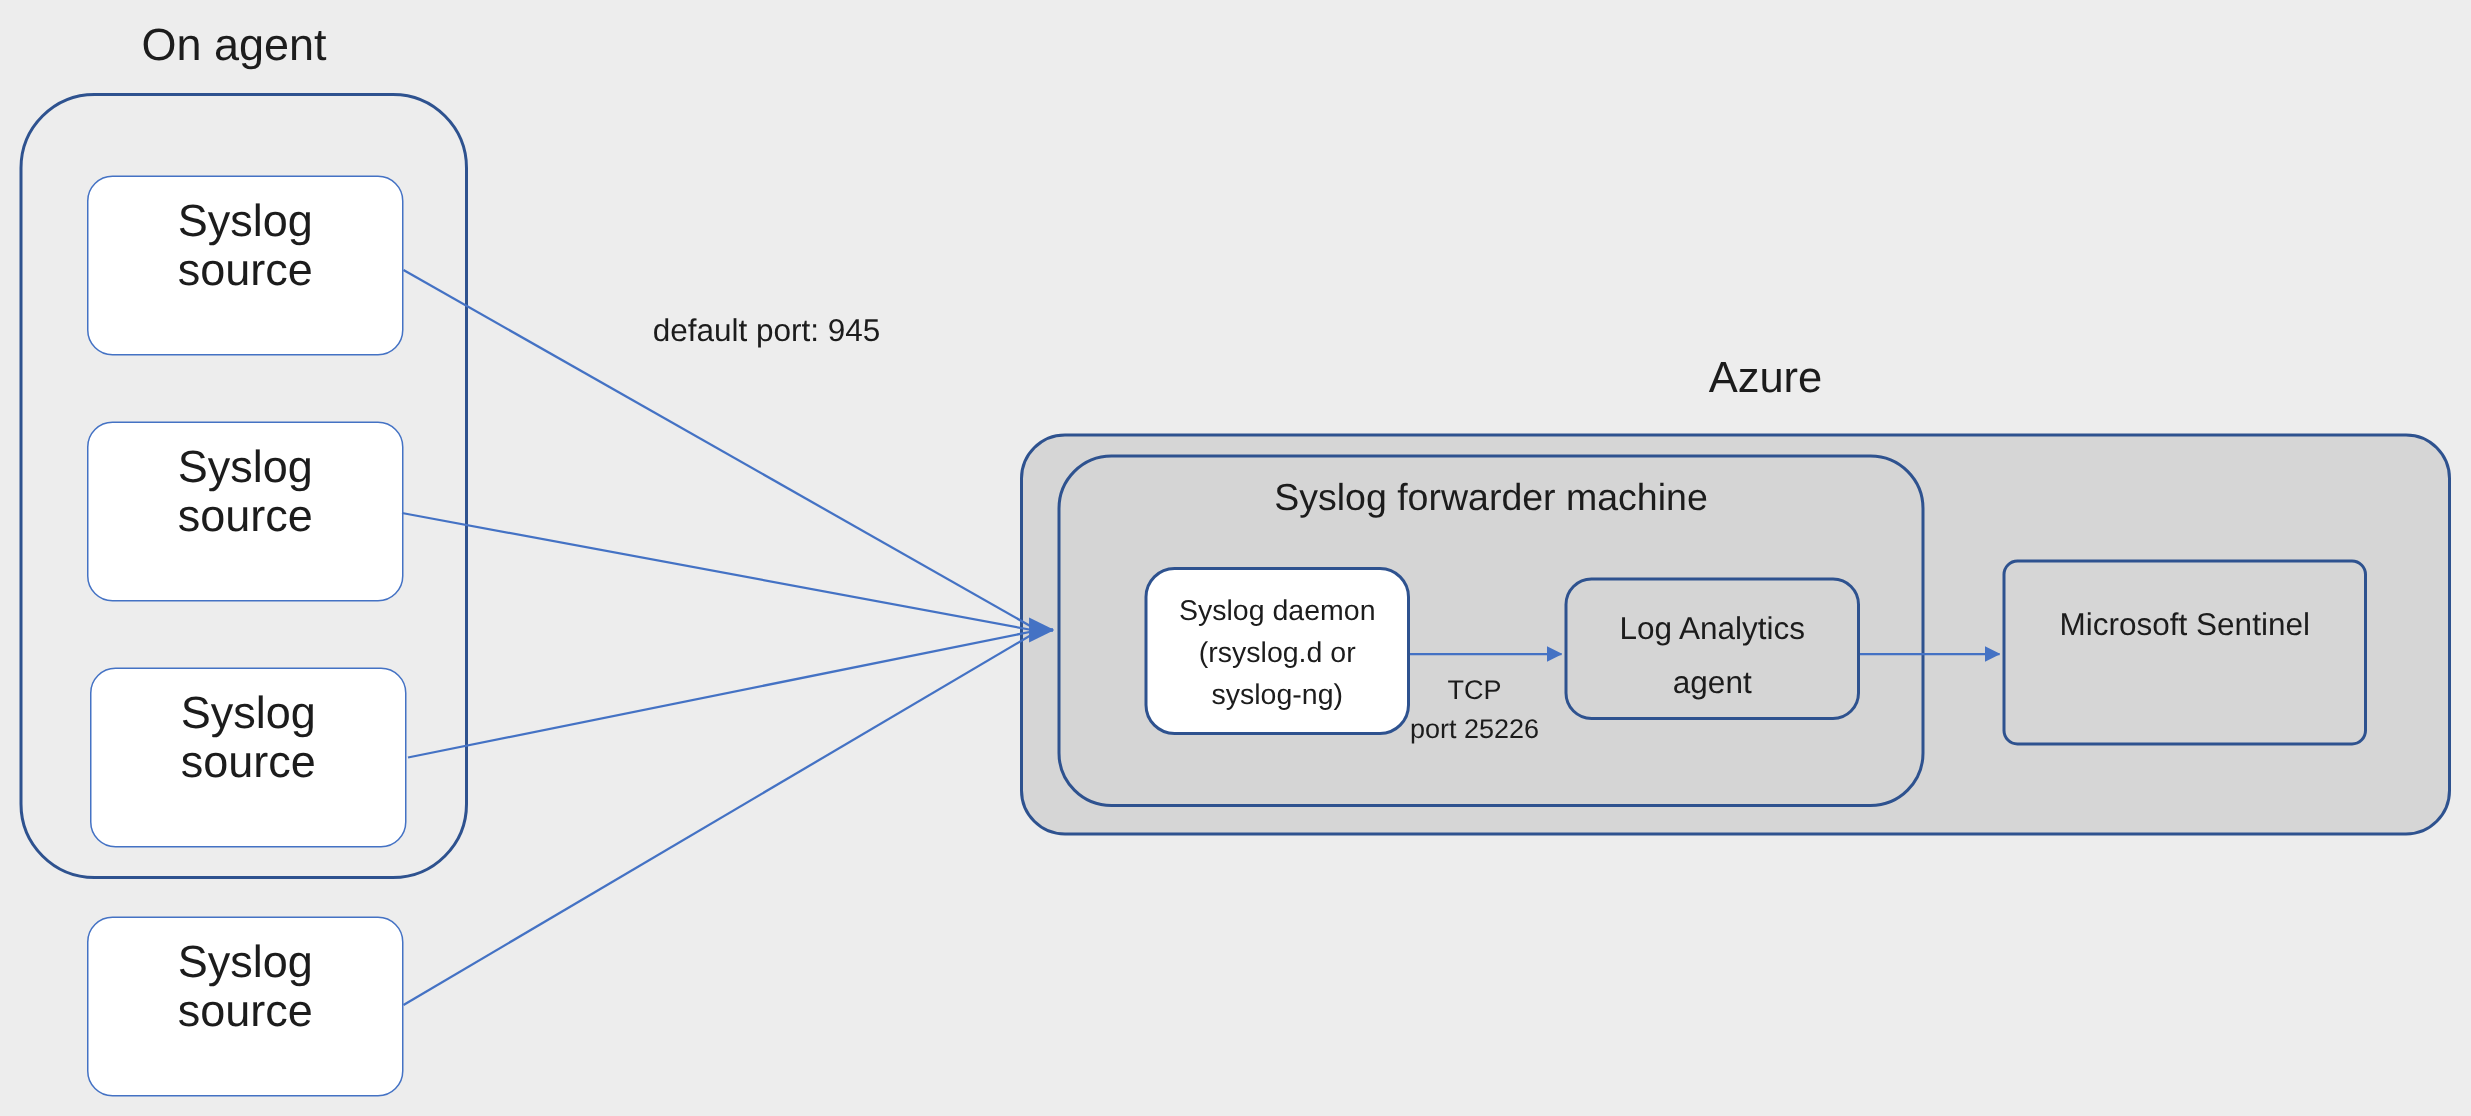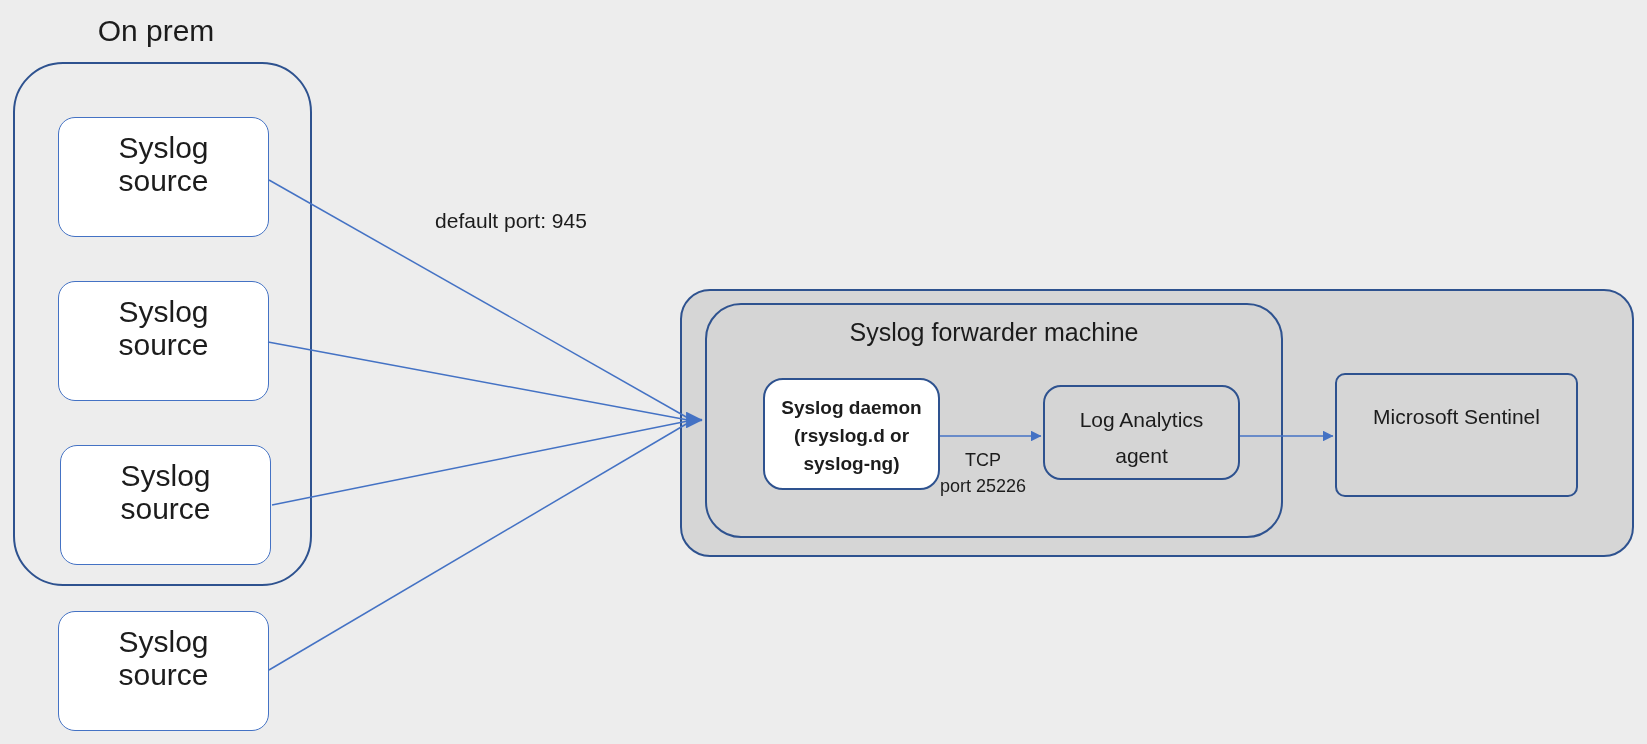--- a/index.html
+++ b/index.html
@@ -60,21 +60,20 @@
   .src-2 { left:58px; top:281px; }
   .src-3 { left:60px; top:445px; }
   .src-4 { left:58px; top:611px; }
 
   .daemon-box {
     left:763px; top:378px; width:177px; height:112px;
     background: var(--box-fill);
     border:2px solid var(--container-border); border-radius:20px;
     font-size:19px; line-height:28px; text-align:center;
     padding-top:14px;
-    font-weight:bold;
   }
   .la-box {
     left:1043px; top:385px; width:197px; height:95px;
     background: transparent;
     border:2px solid var(--container-border); border-radius:18px;
     font-size:21px; line-height:36px; text-align:center;
     padding-top:15px;
   }
   .sentinel-box {
     left:1335px; top:373px; width:243px; height:124px;
@@ -88,21 +87,22 @@
   svg.wires { position:absolute; left:0; top:0; pointer-events:none; }
   .conn  { stroke: var(--connector); stroke-width:1.5; fill:none; }
   .conn-heavy { stroke: var(--connector); stroke-width:2.4; fill:none; }
   .arrowhead-fill { fill: var(--connector); }
 </style>
 </head>
 <body>
 
 <div id="stage">
 
-  <div class="abs onprem-title">On prem</div>
+  <div class="abs onprem-title">On agent</div>
+  <div class="abs azure-title">Azure</div>
 
   <div class="abs onprem-container"></div>
   <div class="abs azure-container"></div>
   <div class="abs forwarder-container"></div>
   <div class="abs forwarder-title">Syslog forwarder machine</div>
 
   <div class="abs src-box src-1">Syslog source</div>
   <div class="abs src-box src-2">Syslog source</div>
   <div class="abs src-box src-3">Syslog source</div>
   <div class="abs src-box src-4">Syslog source</div>

